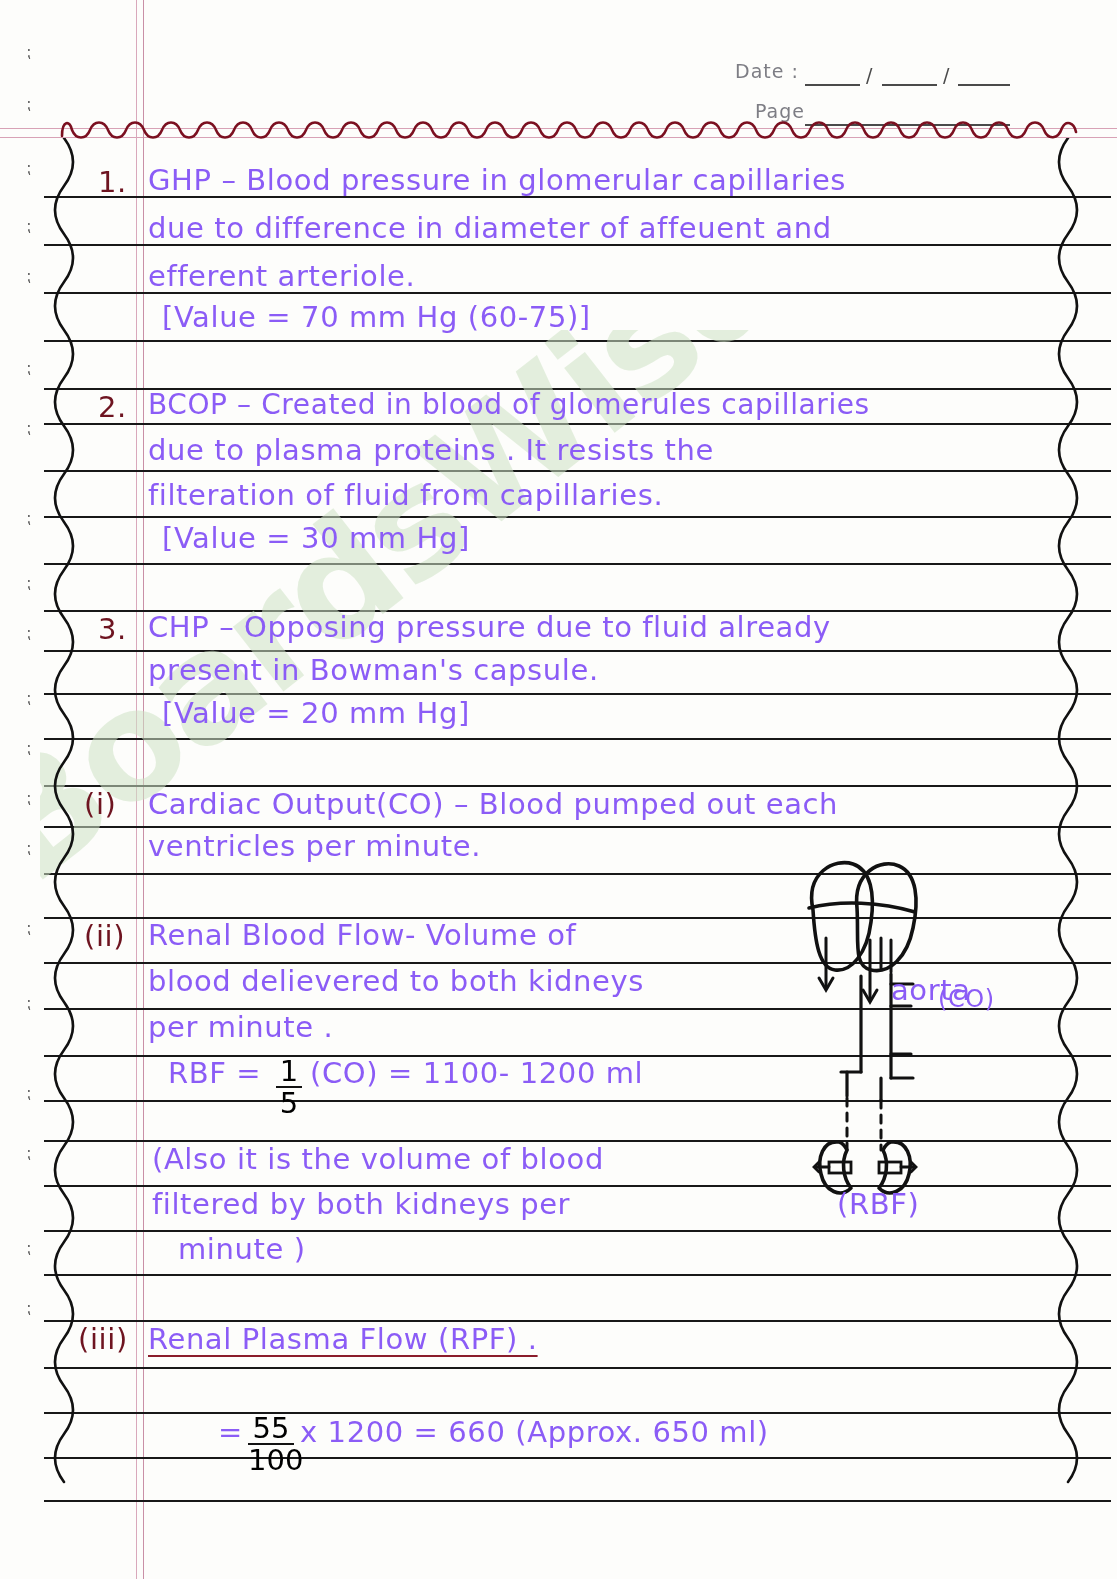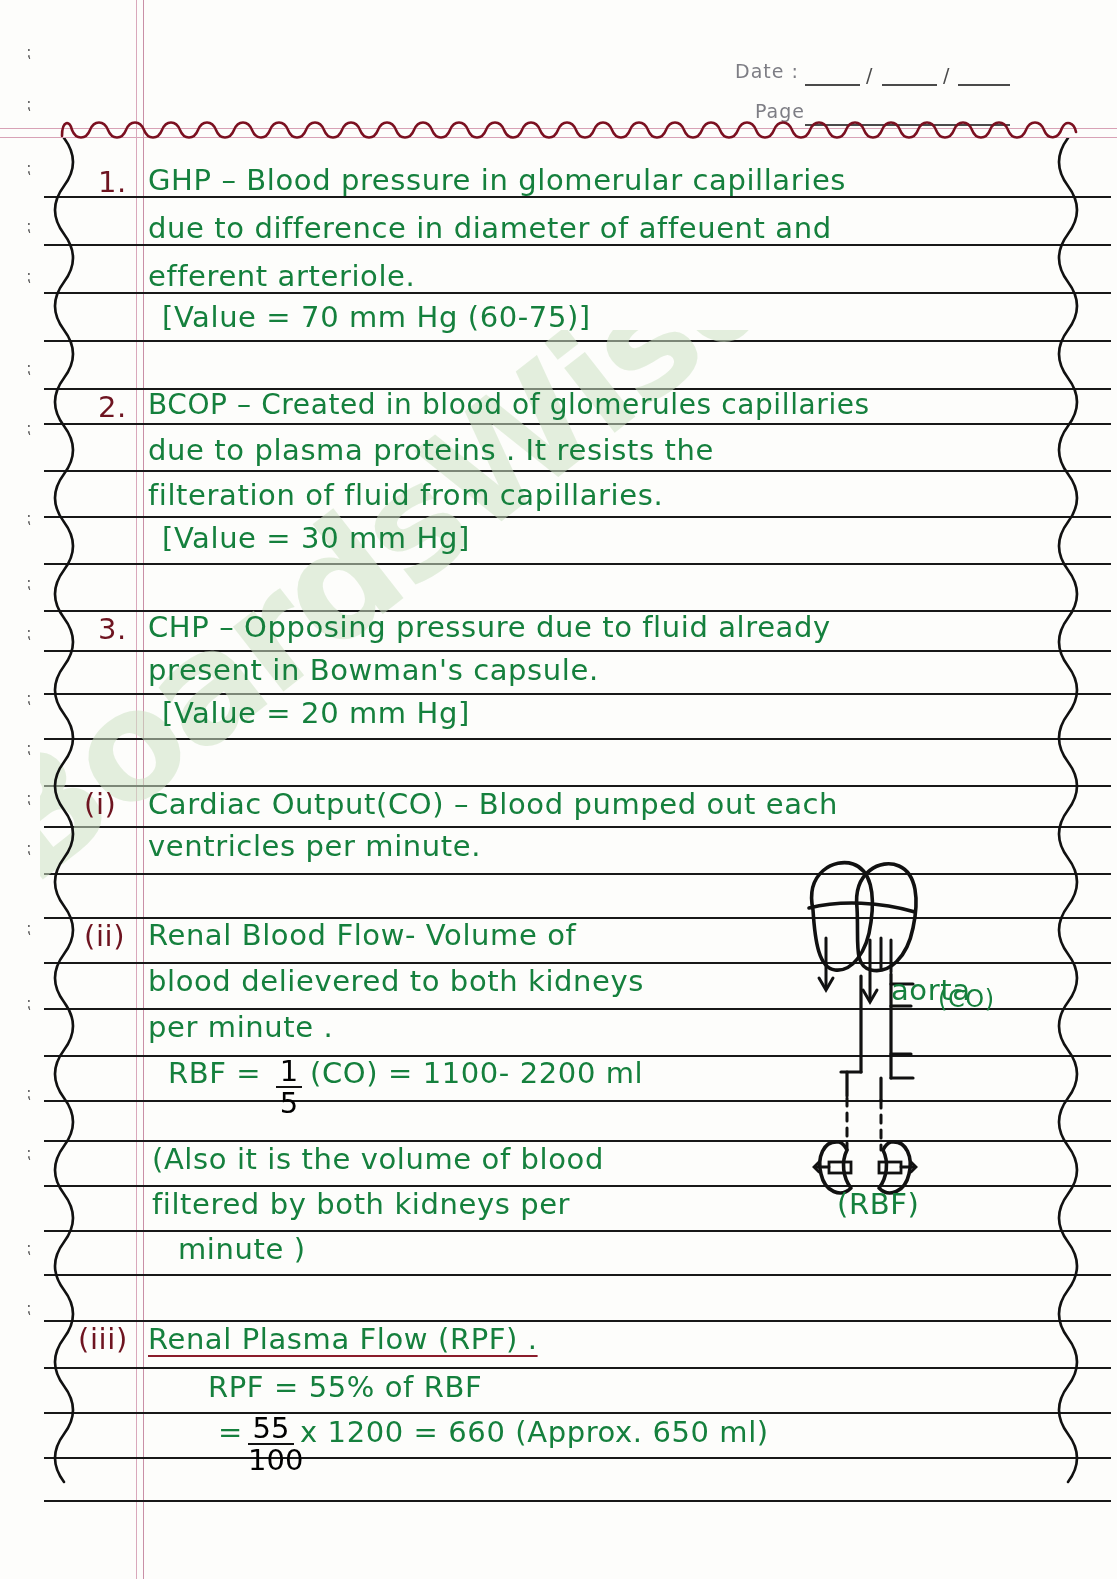--- a/index.html
+++ b/index.html
@@ -34,21 +34,21 @@
   #watermark .wm{
      position:absolute;left:-40px;top:430px;
      transform:rotate(-38deg);transform-origin:left center;
      font-family:"DejaVu Sans", sans-serif;
      font-size:150px;font-weight:700;letter-spacing:-4px;
      color:#cfe3c6;opacity:.55;white-space:nowrap;}
 
   
   .hw{position:absolute;
       font-family:"DejaVu Sans", sans-serif;
-      color:#15803d;white-space:pre;
+      color:#8b5cf6;white-space:pre;
       font-size:29px;letter-spacing:.6px;}
   .hw.ink-red{color:#6e1420;}
   .hw.small{font-size:24px;}
   .hw.und-red{text-decoration:underline;text-decoration-color:#8a1c2a;
           text-underline-offset:6px;text-decoration-thickness:2px;}
 
   
   .frac{position:absolute;text-align:center;}
   .frac .num{font-size:29px;line-height:1.05;
              border-bottom:2px solid #121212;padding:0 2px;}
@@ -217,30 +217,29 @@
   <div class="hw ink-red" style="left:84px;top:919px;">(ii)</div>
   <div class="hw" style="left:148px;top:918px;">Renal Blood Flow- Volume of</div>
   <div class="hw" style="left:148px;top:964px;">blood delievered to both kidneys</div>
   <div class="hw" style="left:148px;top:1010px;">per minute .</div>
 
   <div class="hw" style="left:168px;top:1056px;">RBF =</div>
   <div class="frac" style="left:276px;top:1056px;width:26px;">
     <div class="num">1</div>
     <div class="den">5</div>
   </div>
-  <div class="hw" style="left:310px;top:1056px;">(CO) = 1100- 2200 ml</div>
+  <div class="hw" style="left:310px;top:1056px;">(CO) = 1100- 1200 ml</div>
 
   <div class="hw" style="left:152px;top:1187px;">filtered by both kidneys per</div>
   <div class="hw" style="left:152px;top:1142px;">(Also it is the volume of blood</div>
   <div class="hw" style="left:178px;top:1232px;">minute )</div>
 
   <div class="hw ink-red" style="left:78px;top:1322px;">(iii)</div>
   <div class="hw und-red" style="left:148px;top:1322px;">Renal Plasma Flow (RPF) .</div>
 
-  <div class="hw" style="left:208px;top:1370px;">RPF = 55% of RBF</div>
 
   <div class="hw" style="left:218px;top:1415px;">=</div>
   <div class="frac" style="left:248px;top:1413px;width:46px;text-align:center;">
     <div class="num">55</div>
     <div class="den">100</div>
   </div>
   <div class="hw" style="left:300px;top:1415px;">x 1200 = 660 (Approx. 650 ml)</div>
 
   <div id="diagram">
     <svg width="300" height="390" viewBox="0 0 300 390">

